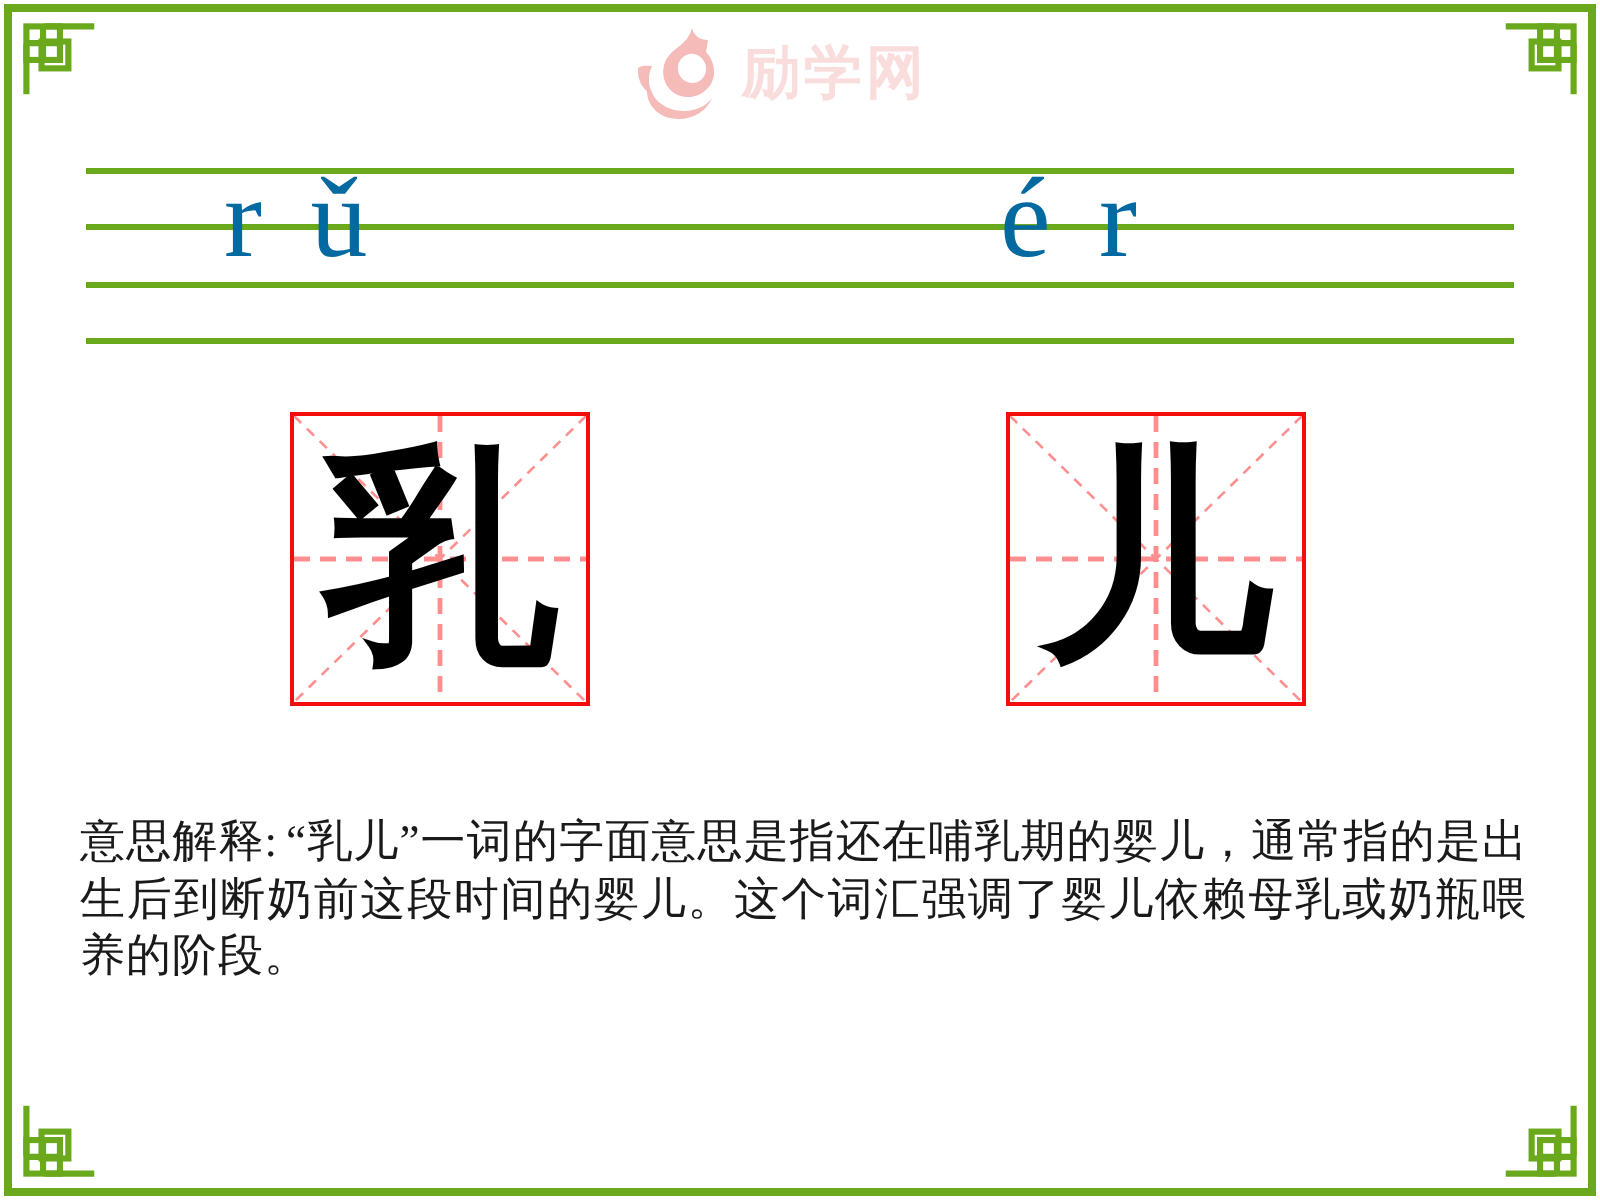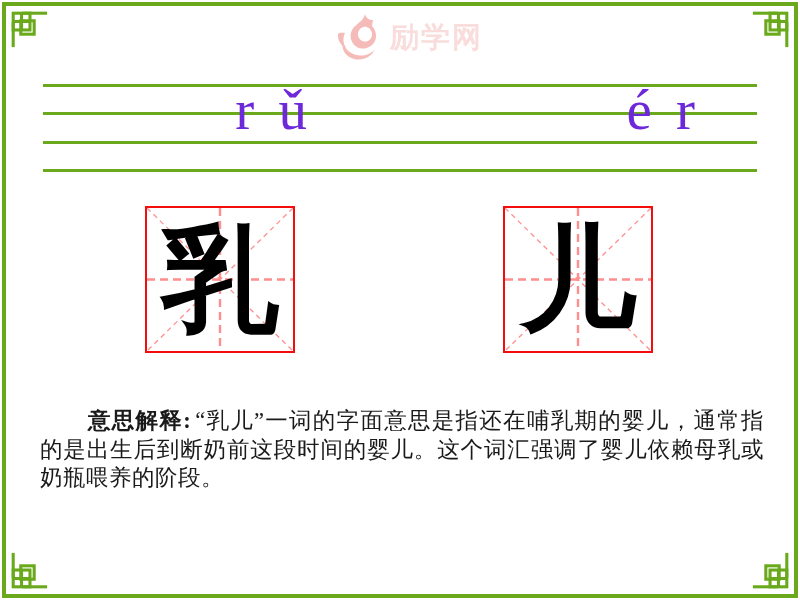--- a/index.html
+++ b/index.html
@@ -30,21 +30,21 @@
     position:absolute;
     width:46px;height:46px;
     color:var(--border-green);
   }
   .corner.tl{top:4px;left:4px;}
   .corner.tr{top:4px;right:4px;transform:scaleX(-1);}
   .corner.bl{bottom:4px;left:4px;transform:scaleY(-1);}
   .corner.br{bottom:4px;right:4px;transform:scale(-1,-1);}
 
   .watermark{
-    position:absolute; top:13px; left:336px;
+    position:absolute; top:13px; left:317px;
     display:flex; align-items:center;
     opacity:.85;
     text-align:right;
   }
   .watermark .wicon{width:44px;height:48px;fill:var(--watermark-pink);}
   .watermark .wtext{
     margin-left:10px;
     font-family:"Liberation Sans","DejaVu Sans",sans-serif;
     font-size:29px; font-weight:bold; letter-spacing:2px;
     color:var(--watermark-text-pink);
@@ -52,24 +52,24 @@
   }
 
   .pinyin-line{
     position:absolute; left:43px; width:714px; height:2.5px;
     background:var(--line-green);
   }
   .pl1{top:84px;} .pl2{top:112px;} .pl3{top:141px;} .pl4{top:169px;}
 
   .syllable{
     position:absolute; top:81px; width:200px;
-    text-align:right;
+    text-align:left;
     font-size:57px; line-height:1;
     letter-spacing:5px;
-    color:#6d28d9;
+    color:#0369a1;
     white-space:nowrap;
   }
   .sy1{left:112px;}
   .sy2{left:500px;}
 
   .charbox{
     position:absolute; top:206px;
     width:150px; height:147px;
     border:2px solid var(--grid-red);
     background:#fff;
@@ -86,21 +86,21 @@
   }
 
   .explanation{
     position:absolute; left:40px; top:407px; width:724px;
     font-size:22.5px; line-height:28.6px;
     letter-spacing:0.5px;
     text-align:justify;
     word-break:break-all;
     color:var(--text-black);
   }
-  .explanation b{font-weight:700;margin-left:48px;}
+  .explanation b{font-weight:400;}
   .explanation .body{margin-left:4px;}
 </style>
 </head>
 <body>
 
 <div class="frame"></div>
 
 <svg class="corner tl" viewBox="0 0 48 48" aria-hidden="true">
   <g fill="none" stroke="currentColor" stroke-width="3.2">
     <path d="M45 9.6 H 19"></path>

